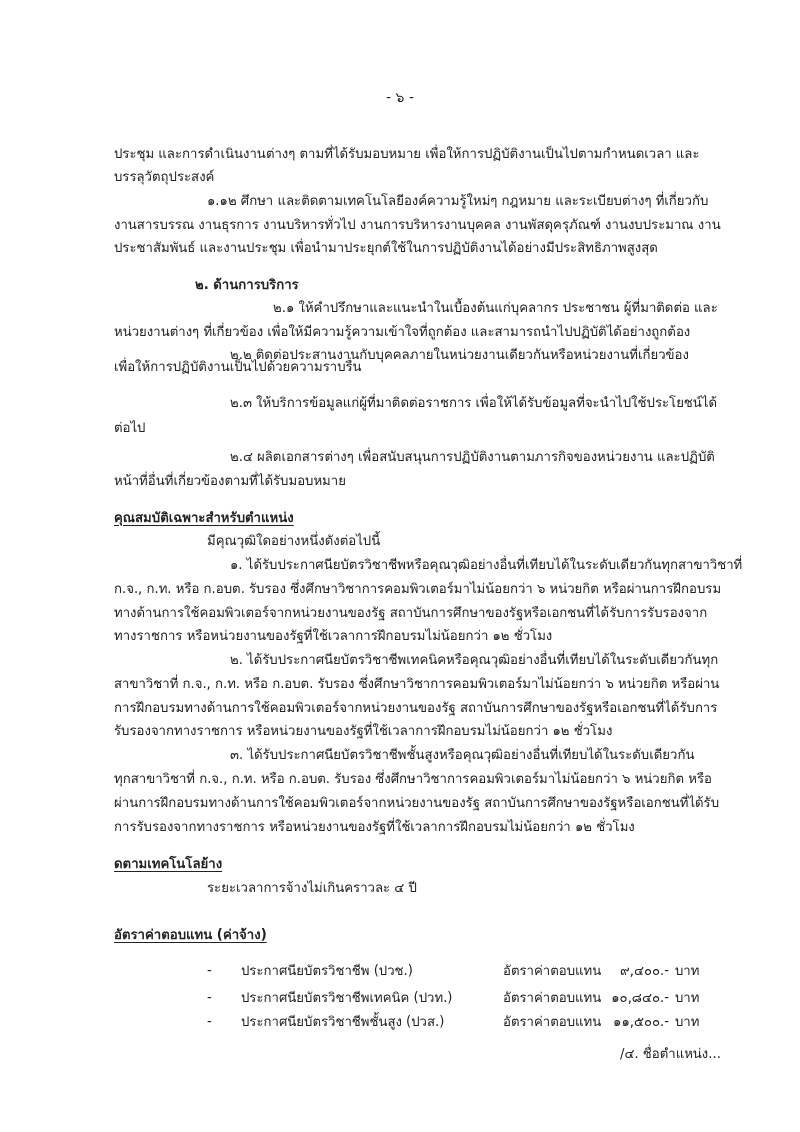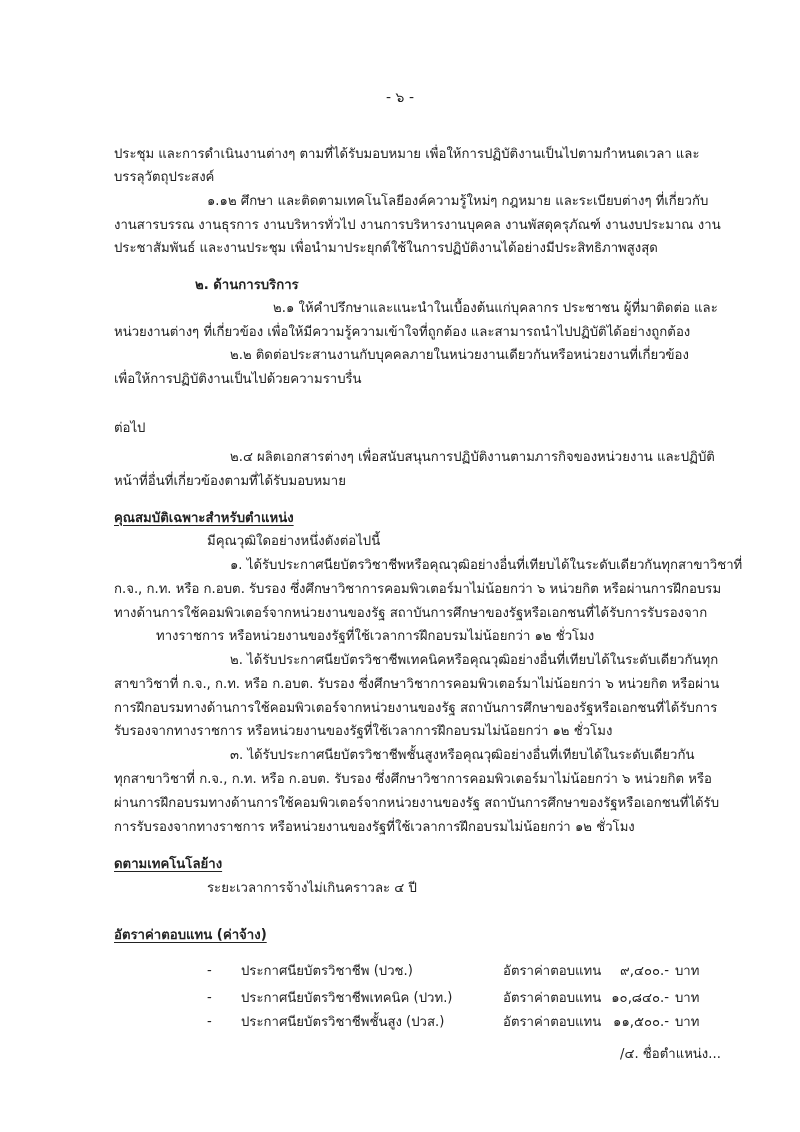--- a/index.html
+++ b/index.html
@@ -69,34 +69,35 @@
   <div class="line" style="left:207px; top:192px;">๑.๑๒ ศึกษา และติดตามเทคโนโลยีองค์ความรู้ใหม่ๆ กฎหมาย และระเบียบต่างๆ ที่เกี่ยวกับ</div>
   <div class="line" style="left:114px; top:216px;">งานสารบรรณ งานธุรการ งานบริหารทั่วไป งานการบริหารงานบุคคล งานพัสดุครุภัณฑ์ งานงบประมาณ งาน</div>
   <div class="line" style="left:114px; top:239px;">ประชาสัมพันธ์ และงานประชุม เพื่อนำมาประยุกต์ใช้ในการปฏิบัติงานได้อย่างมีประสิทธิภาพสูงสุด</div>
 
   <div class="line heading" style="left:195px; top:276px;">๒. ด้านการบริการ</div>
 
   <div class="line" style="left:230px; top:299px;margin-left:43px;">๒.๑ ให้คำปรึกษาและแนะนำในเบื้องต้นแก่บุคลากร ประชาชน ผู้ที่มาติดต่อ และ</div>
   <div class="line" style="left:114px; top:323px;">หน่วยงานต่างๆ ที่เกี่ยวข้อง เพื่อให้มีความรู้ความเข้าใจที่ถูกต้อง และสามารถนำไปปฏิบัติได้อย่างถูกต้อง</div>
 
   <div class="line" style="left:230px; top:346px;">๒.๒ ติดต่อประสานงานกับบุคคลภายในหน่วยงานเดียวกันหรือหน่วยงานที่เกี่ยวข้อง</div>
-  <div class="line" style="left:114px; top:370px;">เพื่อให้การปฏิบัติงานเป็นไปด้วยความราบรื่น</div>
+  <div class="line" style="left:114px; top:358px;">เพื่อให้การปฏิบัติงานเป็นไปด้วยความราบรื่น</div>
 
+  <div class="line" style="left:230px; top:394px;">๒.๓ ให้บริการข้อมูลแก่ผู้ที่มาติดต่อราชการ เพื่อให้ได้รับข้อมูลที่จะนำไปใช้ประโยชน์ได้</div>
   <div class="line" style="left:114px; top:419px;">ต่อไป</div>
 
   <div class="line" style="left:230px; top:448px;">๒.๔ ผลิตเอกสารต่างๆ เพื่อสนับสนุนการปฏิบัติงานตามภารกิจของหน่วยงาน และปฏิบัติ</div>
   <div class="line" style="left:114px; top:472px;">หน้าที่อื่นที่เกี่ยวข้องตามที่ได้รับมอบหมาย</div>
 
   <div class="line u" style="left:114px; top:509px;">คุณสมบัติเฉพาะสำหรับตำแหน่ง</div>
   <div class="line" style="left:207px; top:532px;">มีคุณวุฒิใดอย่างหนึ่งดังต่อไปนี้</div>
 
   <div class="line" style="left:230px; top:556px;">๑. ได้รับประกาศนียบัตรวิชาชีพหรือคุณวุฒิอย่างอื่นที่เทียบได้ในระดับเดียวกันทุกสาขาวิชาที่</div>
   <div class="line" style="left:114px; top:580px;">ก.จ., ก.ท. หรือ ก.อบต. รับรอง ซึ่งศึกษาวิชาการคอมพิวเตอร์มาไม่น้อยกว่า ๖ หน่วยกิต หรือผ่านการฝึกอบรม</div>
   <div class="line" style="left:114px; top:604px;">ทางด้านการใช้คอมพิวเตอร์จากหน่วยงานของรัฐ สถาบันการศึกษาของรัฐหรือเอกชนที่ได้รับการรับรองจาก</div>
-  <div class="line" style="left:114px; top:627px;margin-left:42px;">ทางราชการ หรือหน่วยงานของรัฐที่ใช้เวลาการฝึกอบรมไม่น้อยกว่า ๑๒ ชั่วโมง</div>
+  <div class="line" style="left:114px; top:627px;">ทางราชการ หรือหน่วยงานของรัฐที่ใช้เวลาการฝึกอบรมไม่น้อยกว่า ๑๒ ชั่วโมง</div>
 
   <div class="line" style="left:230px; top:651px;">๒. ได้รับประกาศนียบัตรวิชาชีพเทคนิคหรือคุณวุฒิอย่างอื่นที่เทียบได้ในระดับเดียวกันทุก</div>
   <div class="line" style="left:114px; top:675px;">สาขาวิชาที่ ก.จ., ก.ท. หรือ ก.อบต. รับรอง ซึ่งศึกษาวิชาการคอมพิวเตอร์มาไม่น้อยกว่า ๖ หน่วยกิต หรือผ่าน</div>
   <div class="line" style="left:114px; top:699px;">การฝึกอบรมทางด้านการใช้คอมพิวเตอร์จากหน่วยงานของรัฐ สถาบันการศึกษาของรัฐหรือเอกชนที่ได้รับการ</div>
   <div class="line" style="left:114px; top:722px;">รับรองจากทางราชการ หรือหน่วยงานของรัฐที่ใช้เวลาการฝึกอบรมไม่น้อยกว่า ๑๒ ชั่วโมง</div>
 
   <div class="line" style="left:230px; top:746px;">๓. ได้รับประกาศนียบัตรวิชาชีพชั้นสูงหรือคุณวุฒิอย่างอื่นที่เทียบได้ในระดับเดียวกัน</div>
   <div class="line" style="left:114px; top:770px;">ทุกสาขาวิชาที่ ก.จ., ก.ท. หรือ ก.อบต. รับรอง ซึ่งศึกษาวิชาการคอมพิวเตอร์มาไม่น้อยกว่า ๖ หน่วยกิต หรือ</div>
   <div class="line" style="left:114px; top:794px;">ผ่านการฝึกอบรมทางด้านการใช้คอมพิวเตอร์จากหน่วยงานของรัฐ สถาบันการศึกษาของรัฐหรือเอกชนที่ได้รับ</div>
   <div class="line" style="left:114px; top:818px;">การรับรองจากทางราชการ หรือหน่วยงานของรัฐที่ใช้เวลาการฝึกอบรมไม่น้อยกว่า ๑๒ ชั่วโมง</div>

